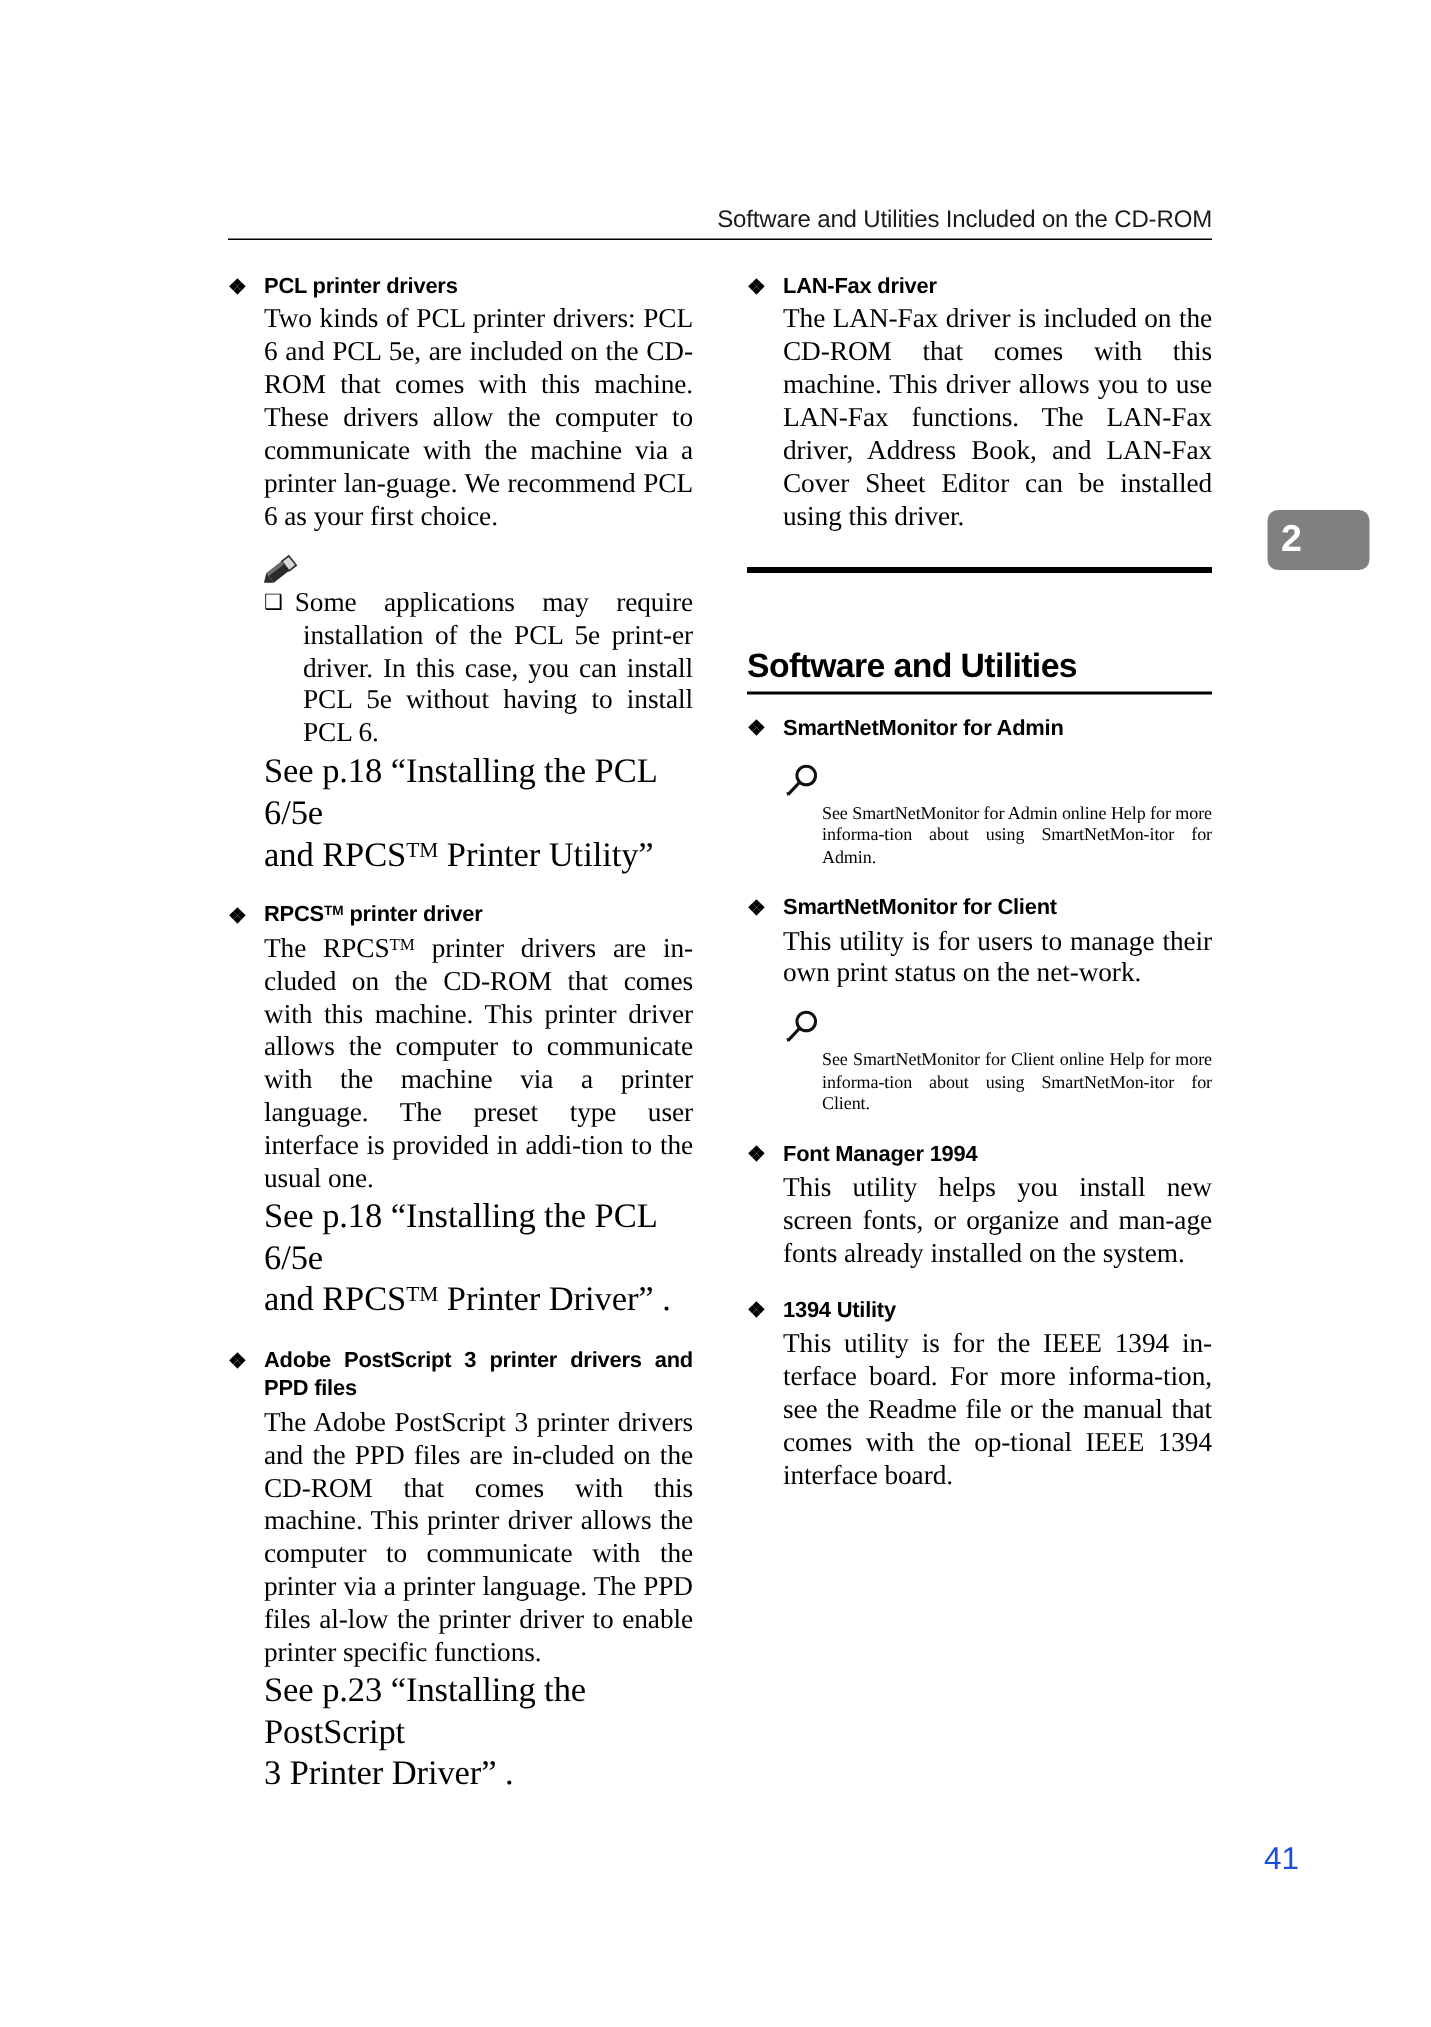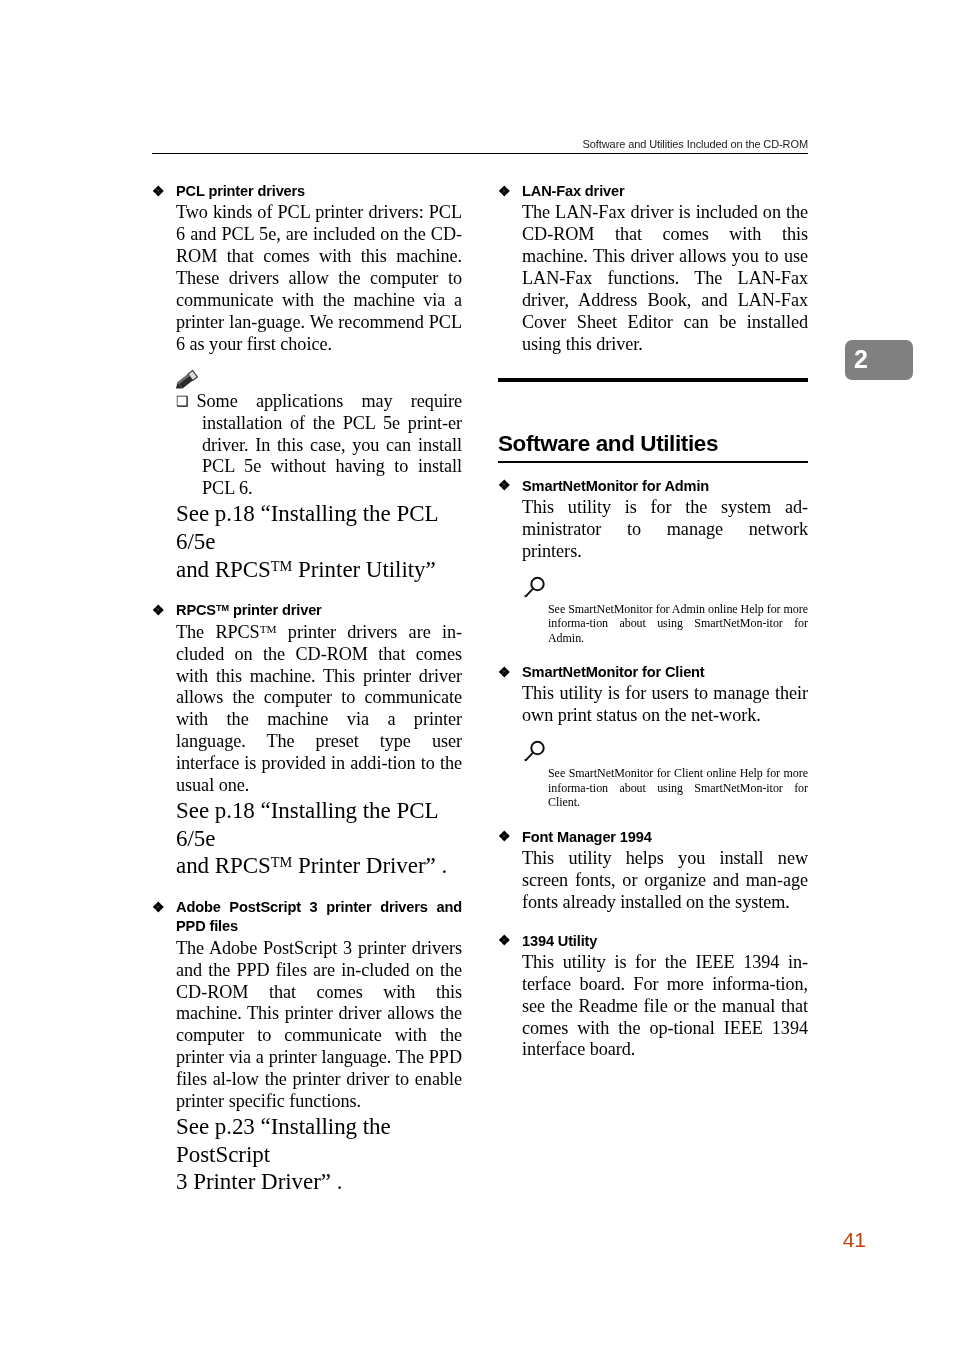--- a/index.html
+++ b/index.html
@@ -18,21 +18,21 @@
 
   
   .page-header {
     position: absolute;
     left: 152px;
     top: 138px;
     width: 656px;
   }
   .page-header .header-text {
     font-family: "Liberation Sans", sans-serif;
-    font-size: 11px;
+    font-size: 16px;
     letter-spacing: -0.1px;
     text-align: right;
     line-height: 1.1;
     color: #1a1a1a;
     display: block;
     padding-bottom: 3px;
   }
   .page-header .header-rule {
     border-top: 1.4px solid #000;
     width: 100%;
@@ -183,21 +183,21 @@
 
   
   .folio {
     position: absolute;
     left: 0;
     top: 1228px;
     width: 866px;
     text-align: right;
     font-family: "Liberation Sans", sans-serif;
     font-size: 21px;
-    color: #c2410c;
+    color: #1d4ed8;
   }
 </style>
 </head>
 <body>
 
 <div class="page-header">
   <span class="header-text">Software and Utilities Included on the CD-ROM</span>
   <div class="header-rule"></div>
 </div>
 
@@ -274,21 +274,20 @@
       <div class="rule-top"></div>
       <span class="sec-title">Software and Utilities</span>
       <div class="rule-bottom"></div>
     </div>
 
     <div class="entry">
       <div class="entry-title">
         <span class="diamond-icon">❖</span>
         <span>SmartNetMonitor for Admin</span>
       </div>
-      <div class="body-text">This utility is for the system ad-ministrator to manage network printers.</div>
       <div class="marker-icon">
         <svg width="26" height="26" viewBox="0 0 26 26" aria-hidden="true">
           <circle cx="15.5" cy="9" r="6.2" fill="none" stroke="#111" stroke-width="2"></circle>
           <line x1="11.0" y1="13.6" x2="3.5" y2="21.6" stroke="#111" stroke-width="2"></line>
           <polygon points="3.0,22.6 2.2,20.0 5.0,20.8" fill="#111"></polygon>
         </svg>
       </div>
       <div class="ref-body">See SmartNetMonitor for Admin online Help for more informa-tion about using SmartNetMon-itor for Admin.</div>
     </div>
 

